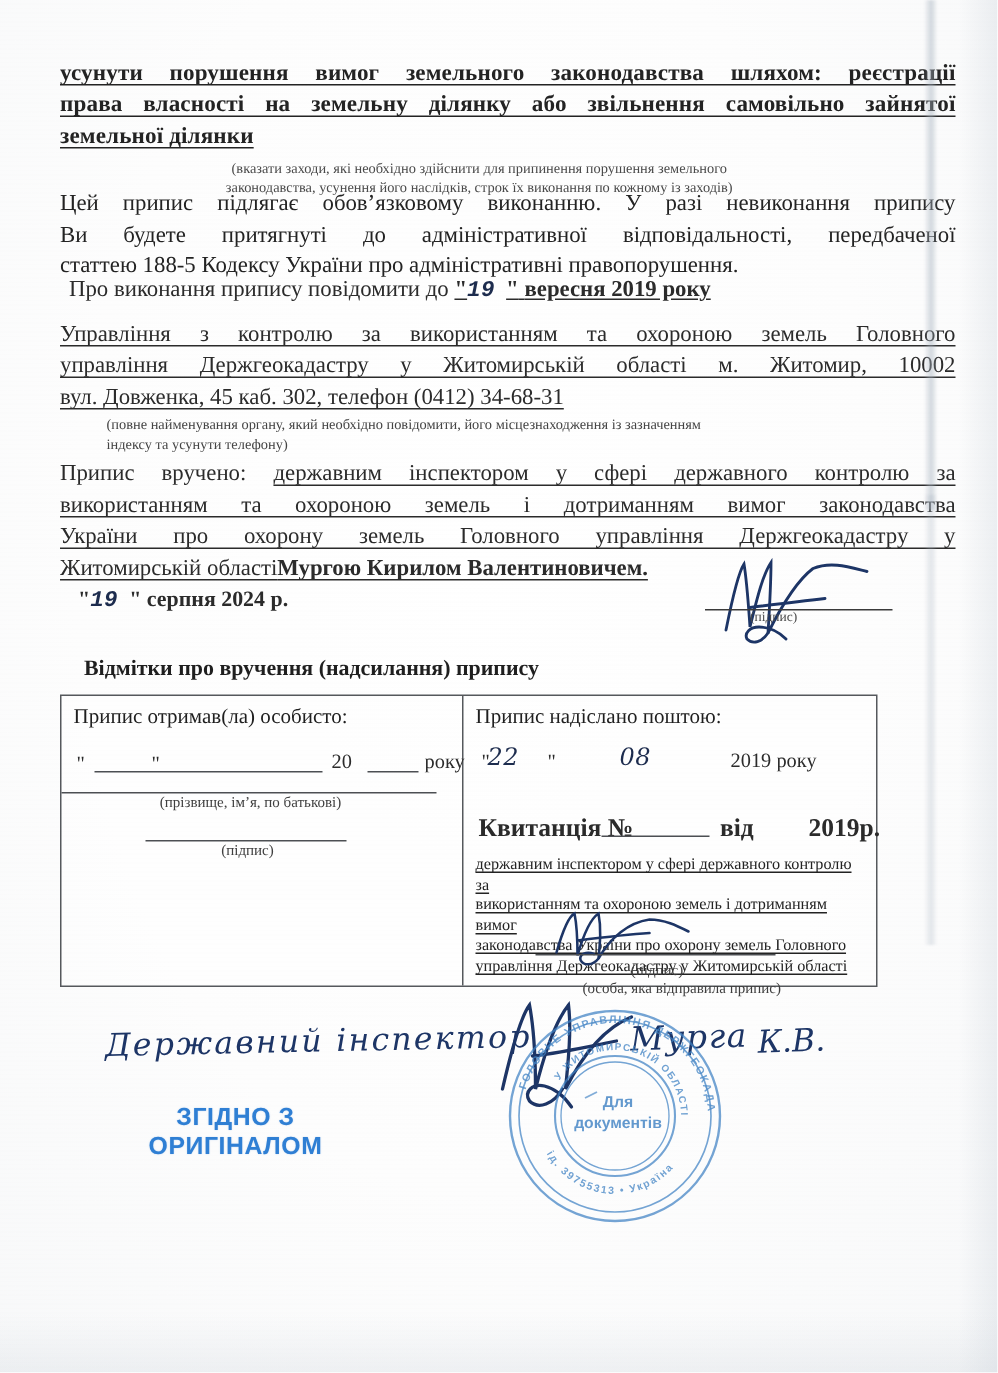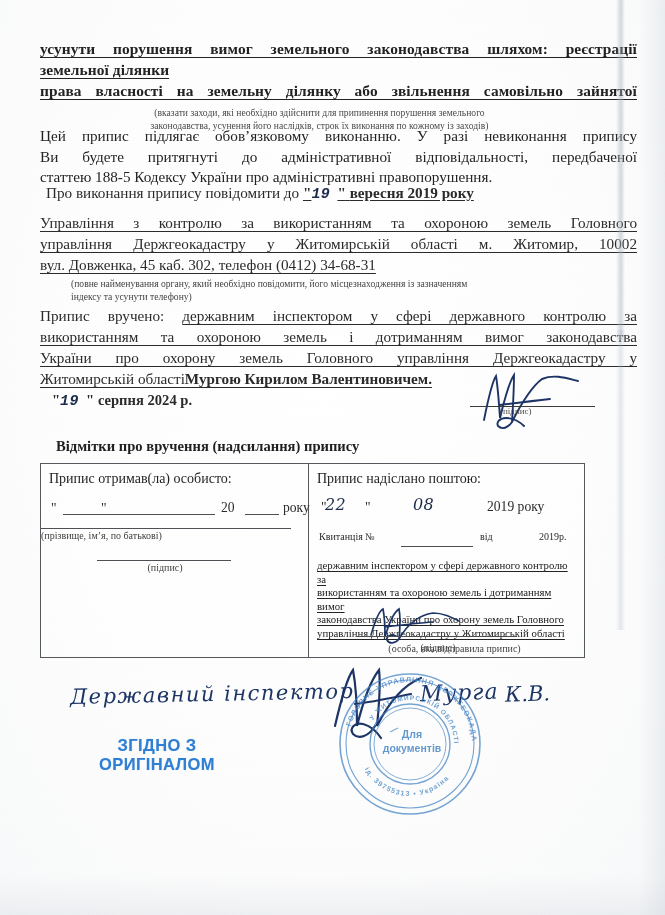--- a/index.html
+++ b/index.html
@@ -299,20 +299,21 @@
   .lc-name-rule {
     position: absolute;
     left: 0; top: 64px;
     width: 250px;
     border-bottom: 1px solid #4c4f53;
   }
   .lc-name-cap {
     position: absolute;
     left: 0; top: 66px;
     width: 252px;
+    text-align: center;
     font-size: 10px;
     color: #3f3f3f;
   }
   .lc-sign-rule {
     position: absolute;
     left: 56px; top: 96px;
     width: 134px;
     border-bottom: 1px solid #4c4f53;
   }
   .lc-sign-cap {
@@ -338,23 +339,24 @@
   }
   .rc-q2 { position: absolute; left: 48px; top: 2px; }
   .rc-month {
     position: absolute; left: 96px; top: -3px;
     font-size: 16px;
   }
   .rc-year { position: absolute; left: 170px; top: 1px; }
 
   .rc-receipt {
     position: relative;
-    margin-top: 13px;
+    margin-top: 24px;
     height: 20px;
-    font-size: 10px;
+    font-size: 17px;
+    font-weight: bold;
   }
   .rc-kv { position: absolute; left: 2px; top: 0; }
   .rc-rule {
     position: absolute; left: 84px; top: 15px; width: 72px;
     border-bottom: 1px solid #4c4f53;
   }
   .rc-vid { position: absolute; left: 163px; top: 0; }
   .rc-year2 { position: absolute; left: 222px; top: 0; }
 
   .rc-body {
@@ -455,22 +457,22 @@
   .sig-scribble { position: absolute; pointer-events: none; }
 </style>
 </head>
 <body>
 
 <div id="page">
 
   <div id="block-measures">
     <div class="para">
       <span class="line l1">усунути порушення вимог земельного законодавства шляхом: реєстрації</span>
+      <span class="line l2">права власності на земельну ділянку або звільнення самовільно зайнятої</span>
       <span class="line l3">земельної ділянки</span>
-      <span class="line l2">права власності на земельну ділянку або звільнення самовільно зайнятої</span>
     </div>
     <div class="hint measures-hint">
       <div>(вказати заходи, які необхідно здійснити для припинення порушення земельного</div>
       <div>законодавства, усунення його наслідків, строк їх виконання по кожному із заходів)</div>
     </div>
   </div>
 
   <div id="block-mandatory">
     <div class="para jl">Цей припис підлягає обов’язковому виконанню. У разі невиконання припису</div>
     <div class="para jl">Ви будете притягнуті до адміністративної відповідальності, передбаченої</div>

